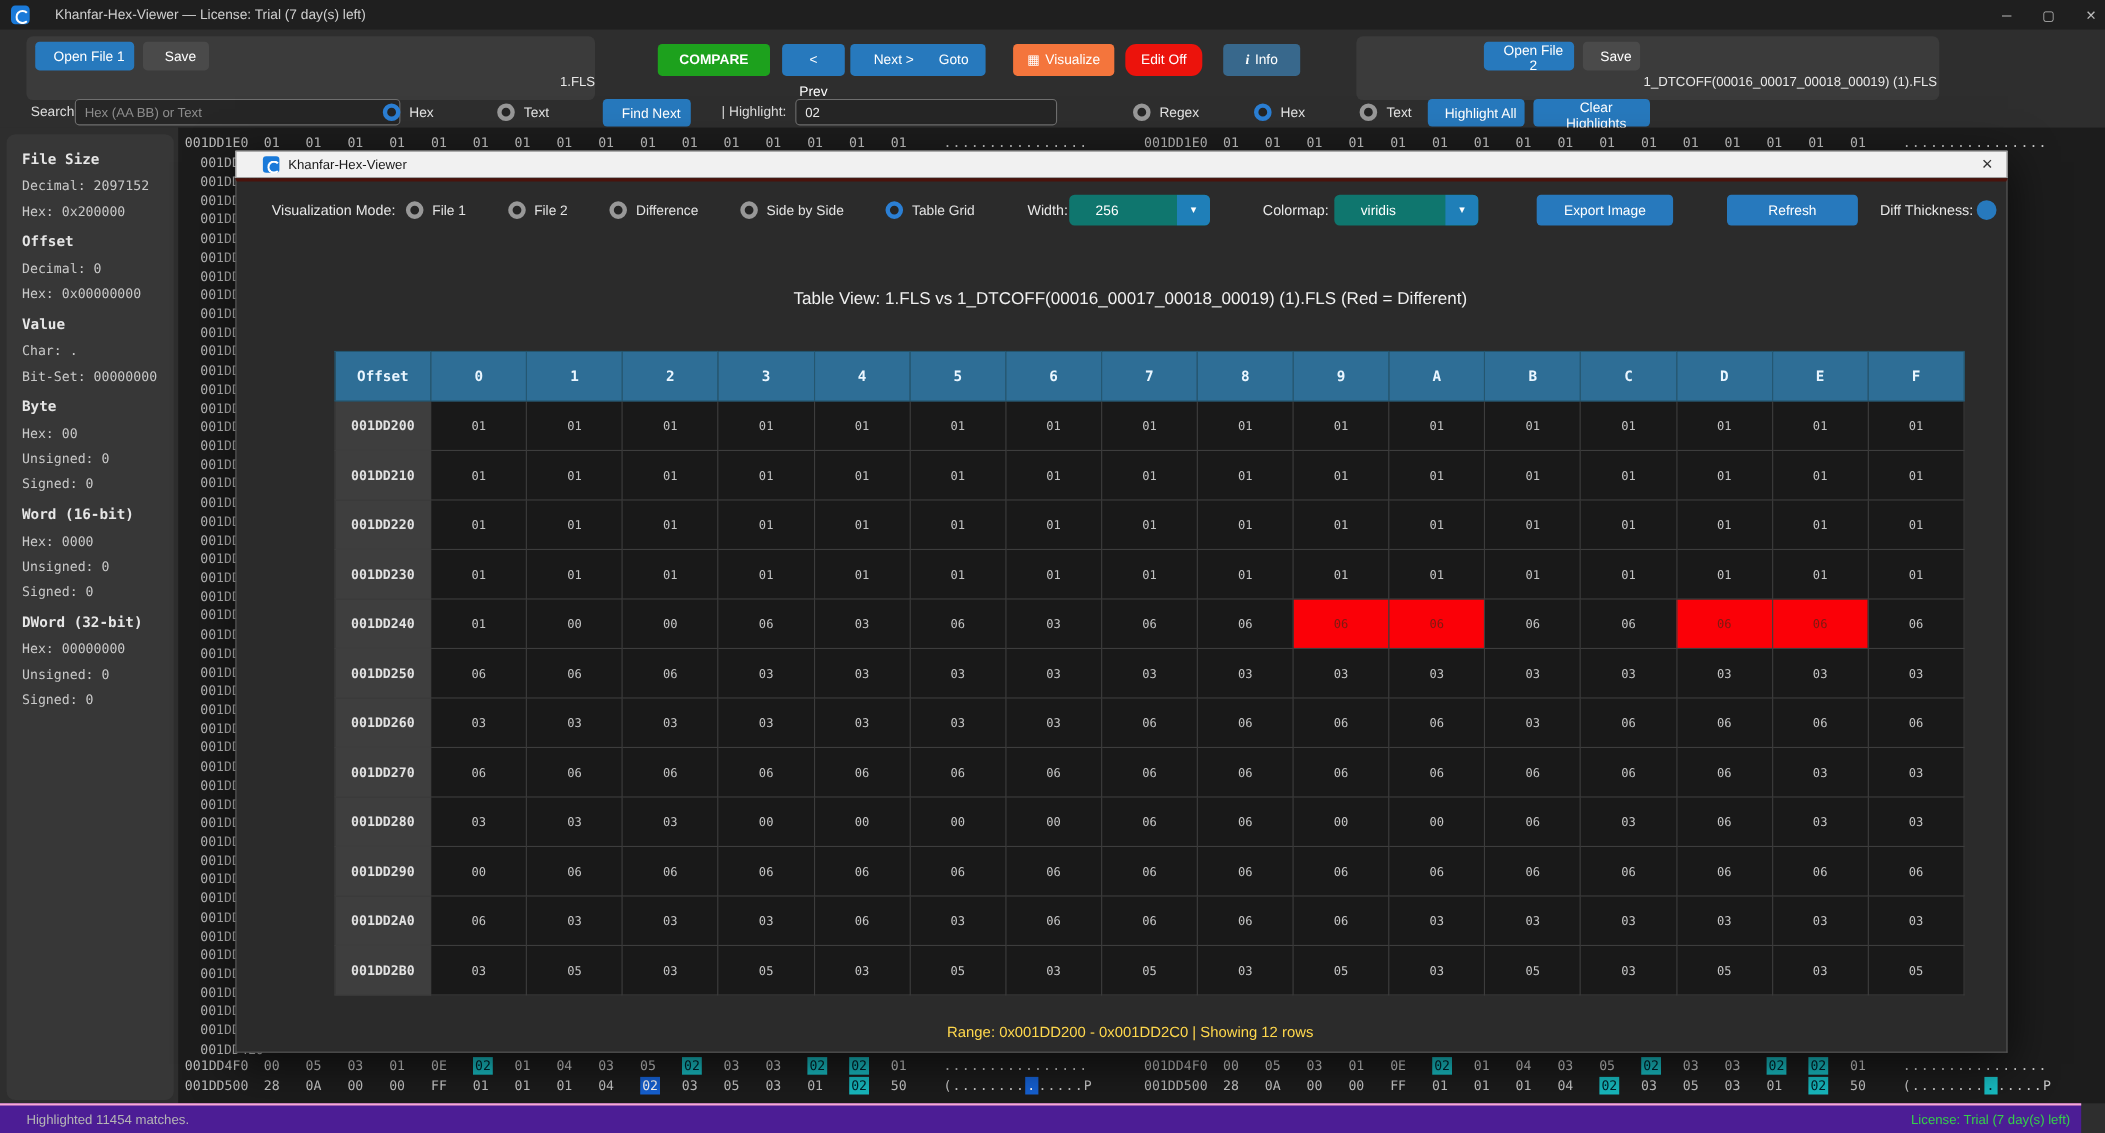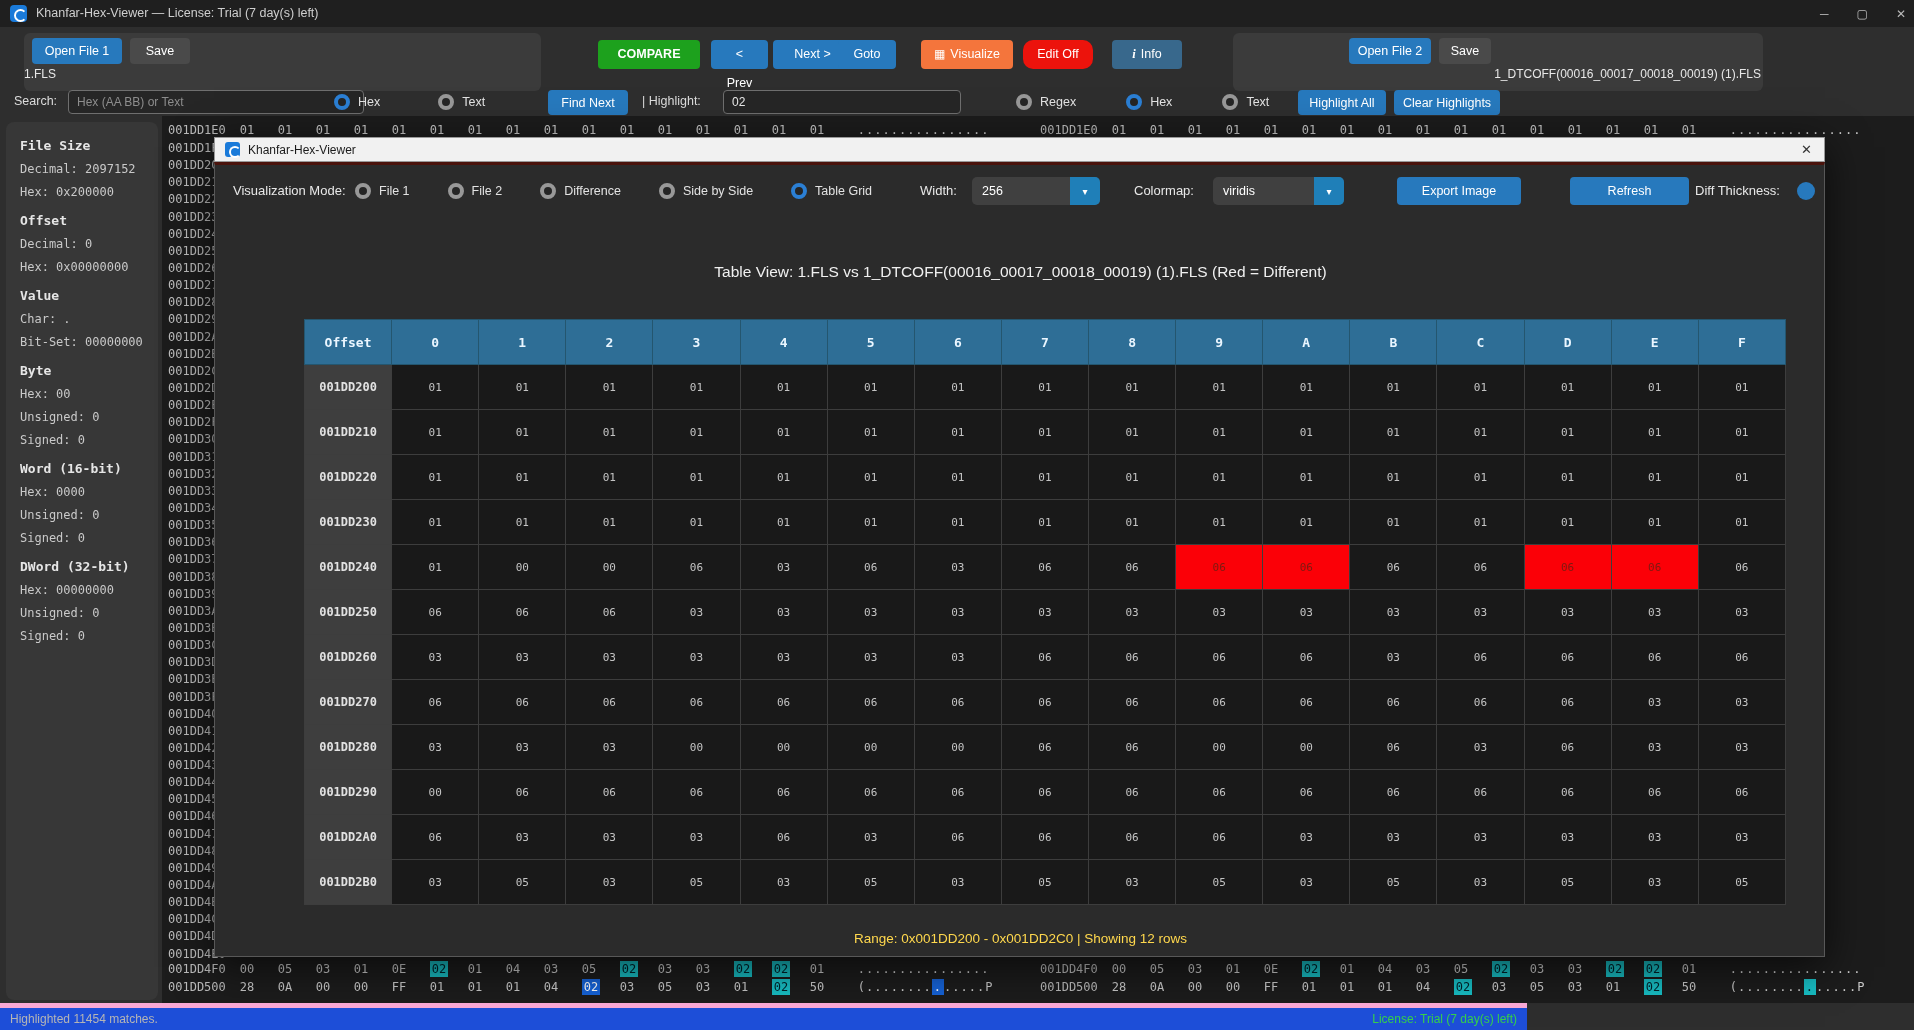--- a/index.html
+++ b/index.html
@@ -1,21 +1,21 @@
 <!DOCTYPE html>
 <html><head>
 <meta charset="utf-8">
 <style>
   * { box-sizing: border-box; }
   html,body { margin:0; padding:0; }
   body {
     width:1914px; height:1030px; position:relative; overflow:hidden;
     background:#2e2e2e; font-family:"Liberation Sans", sans-serif; color:#ddd;
   }
-  .abs { position:absolute; }
+  .abs { position:absolute;padding-left:14px; }
 
   
   .titlebar { left:0; top:0; width:1914px; height:27px; background:#1f1f1f; }
   .app-icon { left:10px; top:5px; width:17px; height:17px; border-radius:4px; background:#1a7ad9; }
   .app-icon::after { content:""; position:absolute; left:4px; top:4px; width:9px; height:9px; border-radius:50%; border:2.5px solid #fff; border-right-color:transparent; }
   .title-text { left:36px; top:6px; font-size:12.5px; color:#cfcfcf; }
   .wincontrols { right:8px; top:0; height:27px; display:flex; align-items:center; gap:28px; color:#bbb; font-size:12px; }
   .wincontrols span { cursor:default; }
 
   
@@ -25,21 +25,21 @@
   .fp-right { left:1233px; top:6px; width:530px; height:58px; }
   .btn { display:inline-block; border:none; border-radius:4px; color:#fff; font-size:12.5px;
          font-family:"Liberation Sans",sans-serif; text-align:center; cursor:pointer; }
   .btn-blue   { background:#2779bd; }
   .btn-gray   { background:#4a4a4a; }
   .btn-green  { background:#1da11d; font-weight:bold; }
   .btn-orange { background:#f4753c; }
   .btn-red    { background:#ec130c;border-radius:10px; }
   .btn-steel  { background:#38688c; }
   .fname { font-size:12px; color:#e8e8e8; }
-  .fname-left  { left:24px; top:40px; width:517px; text-align:left; }
+  .fname-left  { left:24px; top:40px; width:517px; text-align:right; }
   .fname-right { left:1233px; top:40px; width:530px; text-align:right; padding-right:2px; white-space:nowrap; }
   .center-btn { top:13px; height:29px; line-height:29px; padding:0 12px; }
   .vis-icon { font-size:12px; margin-right:5px; }
   .info-i { font-family:"Liberation Serif",serif; font-weight:bold; font-style:italic; margin-right:5px; }
 
   
   .searchrow { left:0; top:89px; width:1914px; height:27px; }
   .srlabel { font-size:12.5px; color:#dcdcdc; top:5px; }
   .sinput { background:#262626; border:1px solid #6f6f6f; border-radius:4px; color:#e8e8e8;
             font-size:12px; padding:0 8px; height:24px; top:1px; }
@@ -74,21 +74,21 @@
   .dlg-icon { width:15px; height:15px; border-radius:3px; background:#1a7ad9; margin:0 8px 0 10px; position:relative; }
   .dlg-icon::after { content:""; position:absolute; left:3.5px; top:3.5px; width:8px; height:8px; border-radius:50%; border:2px solid #fff; border-right-color:transparent; }
   .dlg-title { font-size:12px; color:#1a1a1a; }
   .dlg-close { margin-left:auto; margin-right:12px; color:#333; font-size:13px; cursor:pointer; }
   .dlg-body { left:0; top:25px; width:1611px; height:795px; background:#2b2b2b; border:1px solid #585858;
               border-top:3px solid #4a130c; }
 
   .ctrlrow { left:0; top:6px; width:1611px; height:40px; }
   .ctrl-label { font-size:13px; color:#e8e8e8; top:12px; }
   .mode-group { left:140px; top:0; height:40px; display:flex; align-items:center; gap:38px; }
-  .combo { height:28px; top:6px; background:#404040; border-radius:5px; display:flex; align-items:center; color:#fff; font-size:12.5px; overflow:hidden; }
+  .combo { height:28px; top:6px; background:#0f766e; border-radius:5px; display:flex; align-items:center; color:#fff; font-size:12.5px; overflow:hidden; }
   .combo .val { padding:0 10px; flex:1; }
   .combo .arrow { width:30px; height:100%; background:#1f7fb8; display:flex; align-items:center; justify-content:center; font-size:10px; }
   .dlg-btn { top:6px; height:28px; line-height:28px; padding:0 14px; font-size:12.5px; }
   .thick-circle { top:11px; width:18px; height:18px; border-radius:50%; background:#2779bd; }
 
   .statsbar { left:0; top:54px; width:1611px; height:28px; background:#232323; display:flex; align-items:center;
               font-family:"DejaVu Sans Mono",monospace; font-size:12.5px; color:#dedede; padding-left:18px; }
   .stats-hint { margin-left:42px; }
 
   .tbl-title { left:0; top:98px; width:1611px; text-align:center; font-size:15.5px; color:#f0f0f0; }
@@ -96,21 +96,21 @@
   table.grid { position:absolute; left:89px; top:154px; width:1482px; border-collapse:collapse; table-layout:fixed; }
   table.grid th, table.grid td { border:1px solid #3d3d3d; height:45px; text-align:center; padding:0; }
   table.grid th { background:#2e6e96; color:#eaf6ff; font-family:"DejaVu Sans Mono",monospace; font-size:13px; font-weight:bold; border-color:#24566f; }
   table.grid td { background:#191919; color:#c4c4c4; font-family:"DejaVu Sans Mono",monospace; font-size:11px; }
   table.grid td.offs { background:#3e3e3e; color:#e2e2e2; font-weight:bold; font-size:12px; }
   table.grid td.red { background:#fb0007; color:#7c1a12; }
 
   .rangebar { left:0; top:766px; width:1611px; text-align:center; font-size:13.5px; color:#ffd84d; }
 
   
-  .statusbar { left:0; top:1003px; width:1527px; height:27px; background:#1d4ed8; border-top:5px solid #f9a8d4;
+  .statusbar { left:0; top:1003px; width:1892px; height:27px; background:#4c1d95; border-top:2px solid #f9a8d4;
                display:flex; align-items:center; font-size:12px; }
   .status-left { margin-left:10px; color:#b5b5b5; }
   .status-right { margin-left:auto; margin-right:10px; color:#35d04a; }
 </style>
 </head>
 <body>
 
 <div class="abs titlebar">
   <div class="abs app-icon"></div>
   <div class="abs title-text">Khanfar-Hex-Viewer — License: Trial (7 day(s) left)</div>

